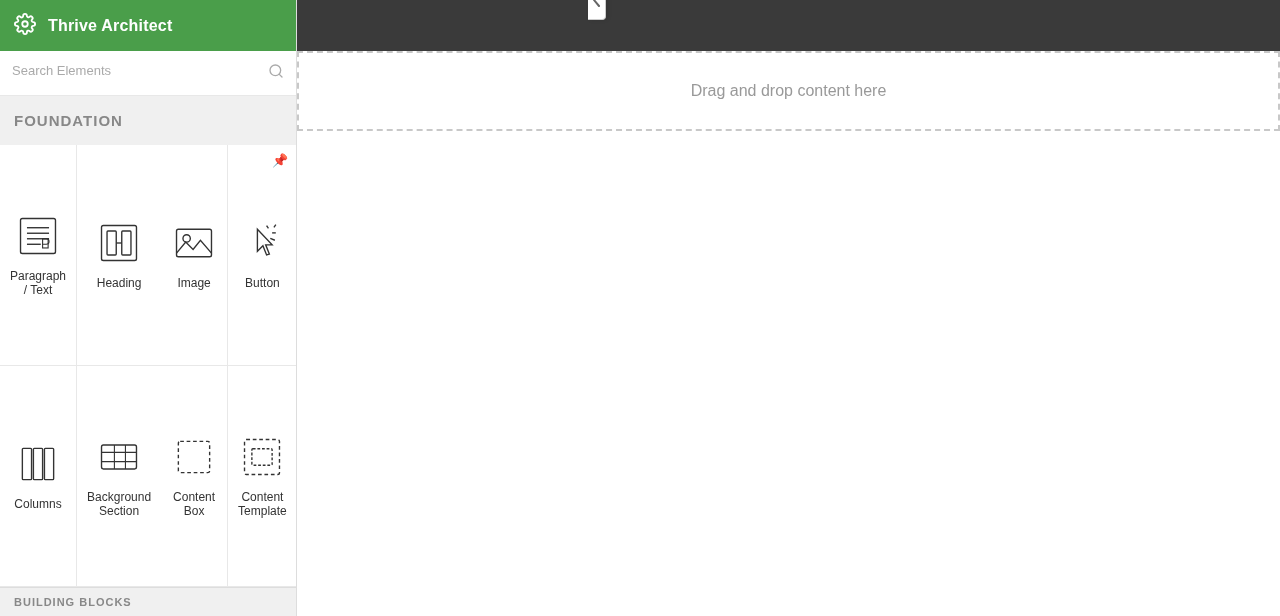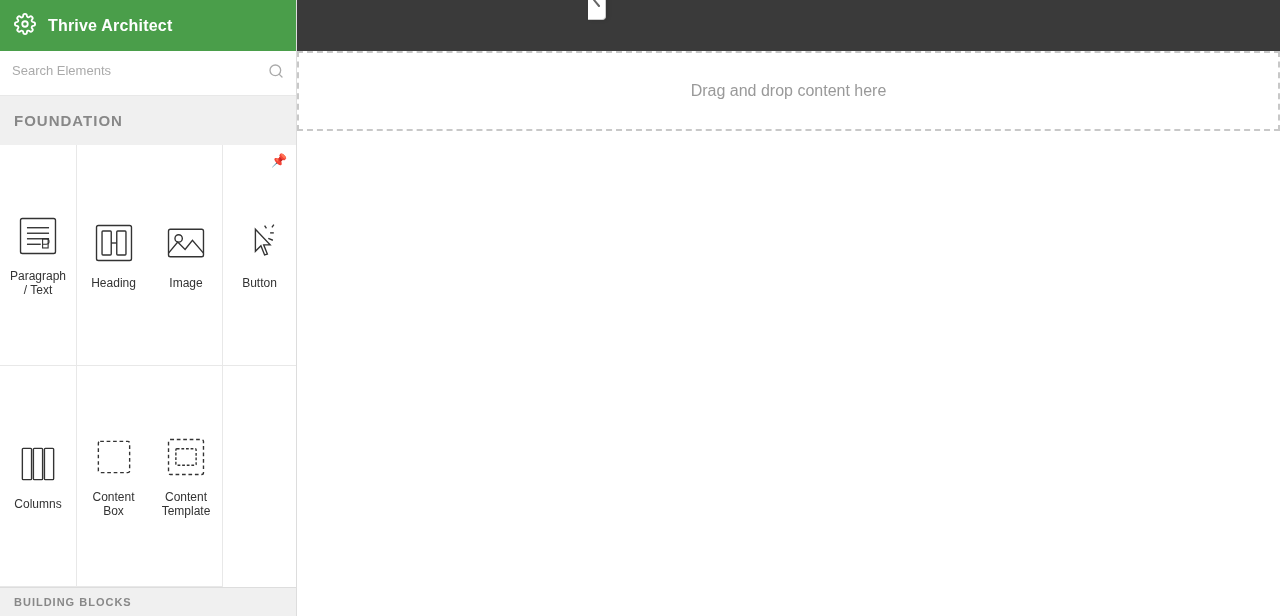--- a/index.html
+++ b/index.html
@@ -250,20 +250,31 @@
 
     <div class="element-item">
       <svg class="icon-svg" viewBox="0 0 50 50" fill="none" stroke="#333" stroke-width="1.5">
         <rect x="8" y="8" width="10" height="34" rx="1" fill="none" stroke="#333" stroke-width="1.5"></rect>
         <rect x="20" y="8" width="10" height="34" rx="1" fill="none" stroke="#333" stroke-width="1.5"></rect>
         <rect x="32" y="8" width="10" height="34" rx="1" fill="none" stroke="#333" stroke-width="1.5"></rect>
       </svg>
       <span class="element-label">Columns</span>
     </div>
 
+    <div class="element-item">
+      <svg class="icon-svg" viewBox="0 0 50 50" fill="none" stroke="#333" stroke-width="1.5">
+
+        <rect x="6" y="12" width="38" height="26" rx="2" fill="none" stroke="#333" stroke-width="1.5"></rect>
+        <line x1="6" y1="20" x2="44" y2="20" stroke="#333" stroke-width="1.2"></line>
+        <line x1="6" y1="30" x2="44" y2="30" stroke="#333" stroke-width="1.2"></line>
+        <line x1="20" y1="12" x2="20" y2="38" stroke="#333" stroke-width="1.2"></line>
+        <line x1="32" y1="12" x2="32" y2="38" stroke="#333" stroke-width="1.2"></line>
+      </svg>
+      <span class="element-label">Background Section</span>
+    </div>
 
     <div class="element-item">
       <svg class="icon-svg" viewBox="0 0 50 50" fill="none" stroke="#333" stroke-width="1.5">
 
         <rect x="8" y="8" width="34" height="34" rx="2" fill="none" stroke="#333" stroke-width="1.5" stroke-dasharray="4,3"></rect>
       </svg>
       <span class="element-label">Content Box</span>
     </div>
 
     <div class="element-item">

